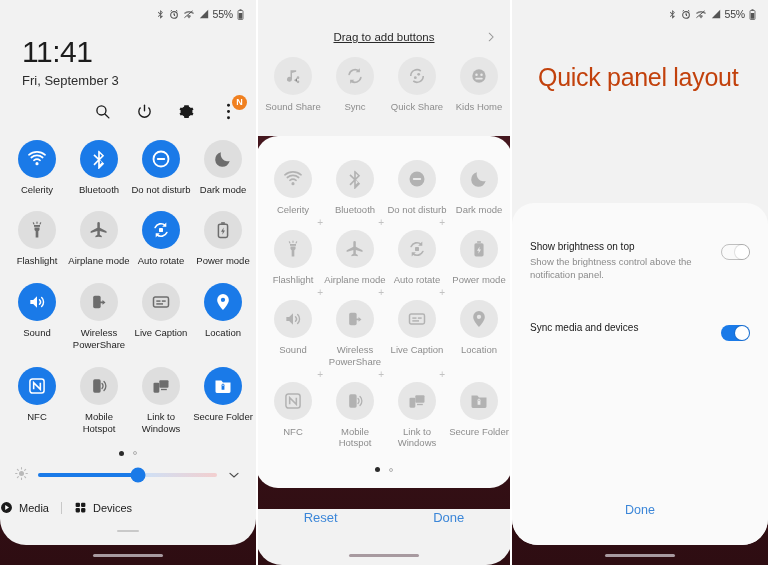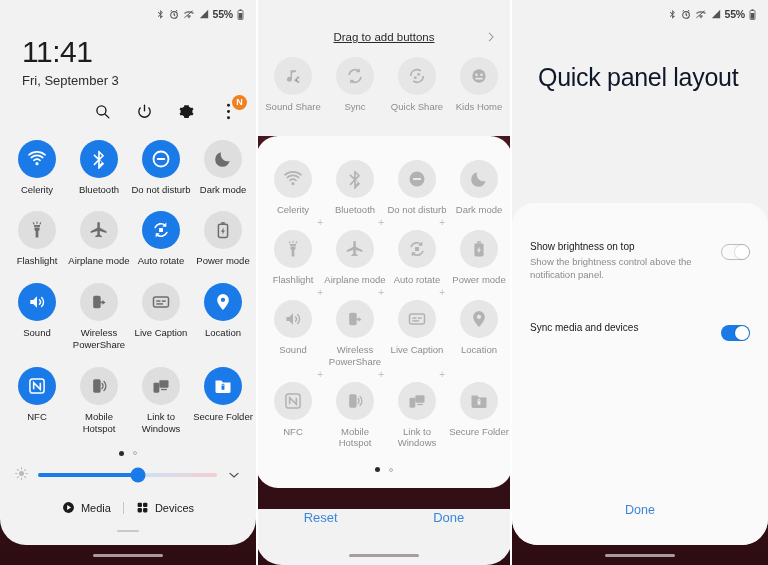--- a/index.html
+++ b/index.html
@@ -22,21 +22,20 @@
   }
   .phone-sep { position:absolute; top:0; bottom:0; width:2px; background:#ffffff; z-index:40;}
 
   
   .statusbar {
     position: absolute; top: 0; left: 0; right: 0; height: 28px;
     display: flex; align-items: center; justify-content: flex-end;
     padding-right: 12px; gap: 4px;
     font-size: 10px; color: #3c3c3c;
     z-index: 20;
-    font-weight: bold;
   }
   .statusbar .sicon { display:inline-flex; align-items:center; }
   .statusbar .batt-text { font-size: 10.5px; color:#404040; letter-spacing:-0.2px;}
 
   
   .qp {
     position: absolute; top: 0; left: 0; right: 0;
     height: 545px;
     background: #f2f2f2;
     border-bottom-left-radius: 26px;
@@ -94,21 +93,21 @@
     background: linear-gradient(90deg,#cfe0f5 0%, #cfe0f5 60%, #f3cfcf 100%);
   }
   .bright-fill { position:absolute; left:0; top:0; bottom:0; width: 56%; background:#1a7ae8; border-radius:2px;}
   .bright-knob {
     position:absolute; left:56%; top:50%; transform: translate(-50%,-50%);
     width: 15px; height:15px; border-radius:50%; background:#1a7ae8;
   }
   .chev-down { width:16px; height:16px; }
 
   .mediarow {
-    display:flex; align-items:center; justify-content:center; gap:12px;
+    display:flex; align-items:center; gap:12px;
     padding-top: 16px; font-size: 11px; color:#1b1b1b;
   }
   .mediarow .mi { display:flex; align-items:center; gap:6px; }
   .vdiv { width:1px; height:12px; background:#c8c8c8; }
   .handle {
     width: 22px; height: 2.5px; border-radius: 2px; background:#c9c9c9;
     margin: 14px auto 0 auto;
   }
 
   
@@ -151,21 +150,21 @@
 
   
   .set-wrap {
     position:absolute; top:0; left:0; right:0; height:545px;
     background:#f2f2f2;
     border-bottom-left-radius:26px; border-bottom-right-radius:26px;
     overflow:hidden;
   }
   .set-title {
     padding: 62px 26px 0 26px;
-    font-size: 25px; line-height: 1.25; color: #0f172a; font-weight: 400;
+    font-size: 25px; line-height: 1.25; color: #c2410c; font-weight: 400;
     letter-spacing: -0.3px;
   }
   .set-card {
     position:absolute; top:203px; left:0; right:0; bottom:0;
     background:#fafafa; border-radius: 22px;
   }
   .set-item {
     display:flex; align-items:flex-start; justify-content:space-between;
     padding: 0 18px 0 18px;
   }

